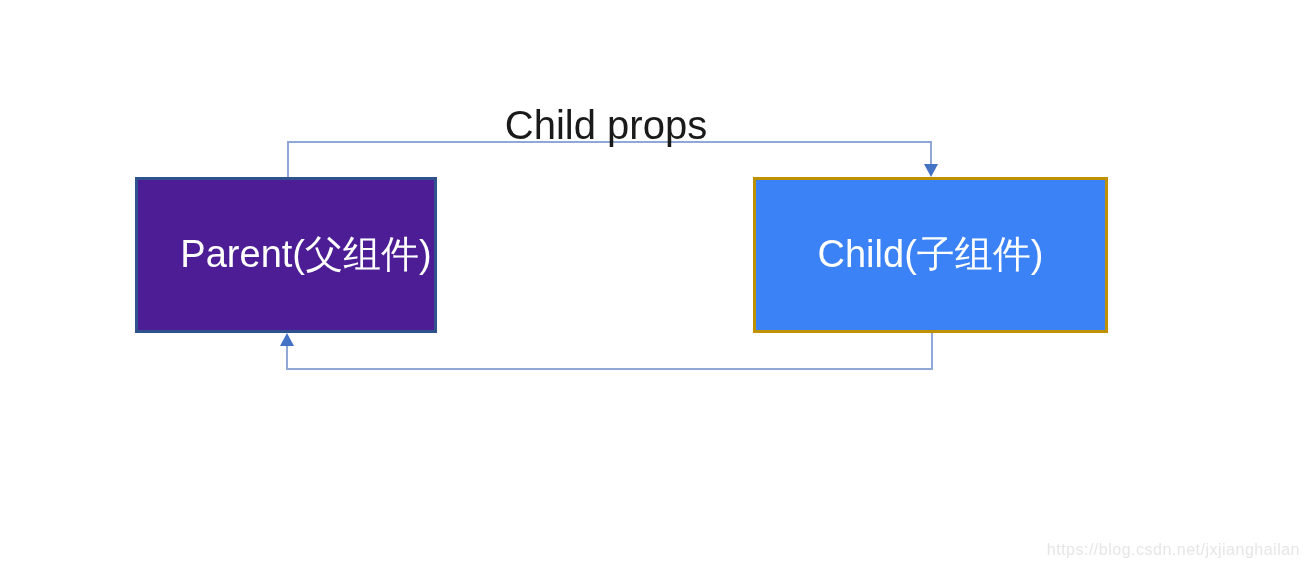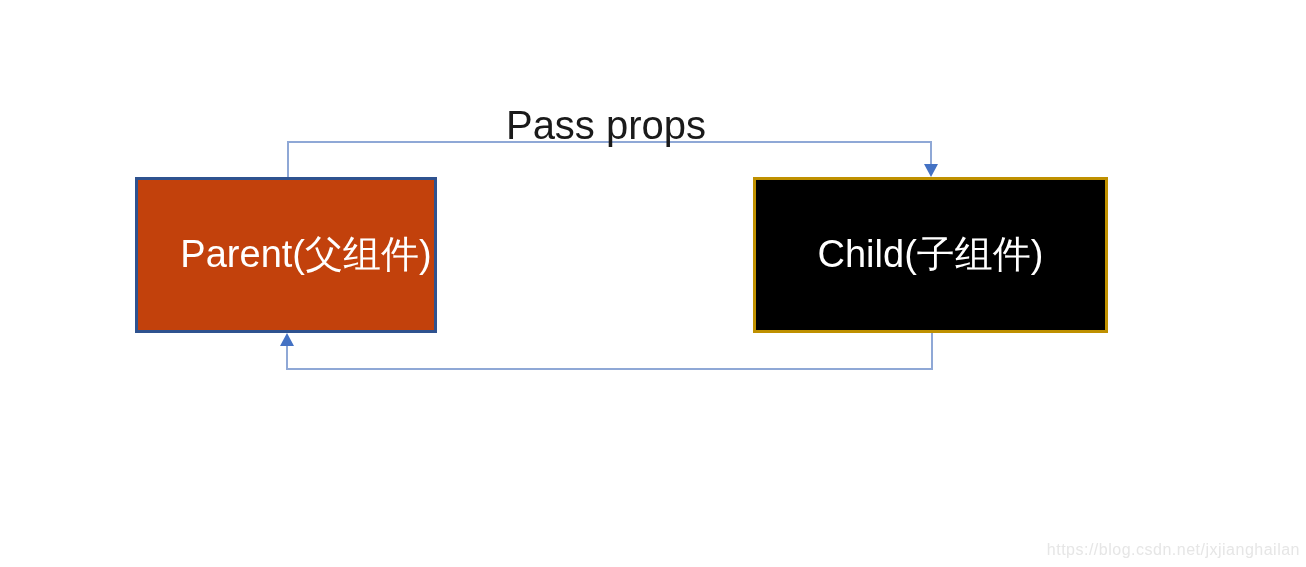--- a/index.html
+++ b/index.html
@@ -83,26 +83,26 @@
     <g>
       <polyline points="288,177 288,142 931,142 931,165" fill="none" stroke-width="2" stroke="#8FA8D6"></polyline>
       <polygon points="931,177 924,164 938,164" fill="#4472C4"></polygon>
     </g>
     <g>
       <polyline points="932,332 932,369 287,369 287,346" fill="none" stroke-width="2" stroke="#8FA8D6"></polyline>
       <polygon points="287,333 280,346 294,346" fill="#4472C4"></polygon>
     </g>
   </svg>
 
-  <div class="node node-parent" style="background-color: #c2410c; border-color: rgb(47, 82, 143); color: rgb(255, 255, 255); padding-left: 40px;">
+  <div class="node node-parent" style="background-color: #4c1d95; border-color: rgb(47, 82, 143); color: rgb(255, 255, 255); padding-left: 40px;">
     <span>Parent(父组件)</span>
   </div>
 
-  <div class="node node-child" style="background-color: #000000; border-color: rgb(191, 144, 0); color: rgb(255, 255, 255);">
+  <div class="node node-child" style="background-color: #3b82f6; border-color: rgb(191, 144, 0); color: rgb(255, 255, 255);">
     <span>Child(子组件)</span>
   </div>
 
-  <div class="edge-label label-pass-props">Pass props</div>
+  <div class="edge-label label-pass-props">Child props</div>
 
 
   <div class="watermark" style="color: rgb(230, 230, 230);">https://blog.csdn.net/jxjianghailan</div>
 
 </div>
 
 </body></html>

